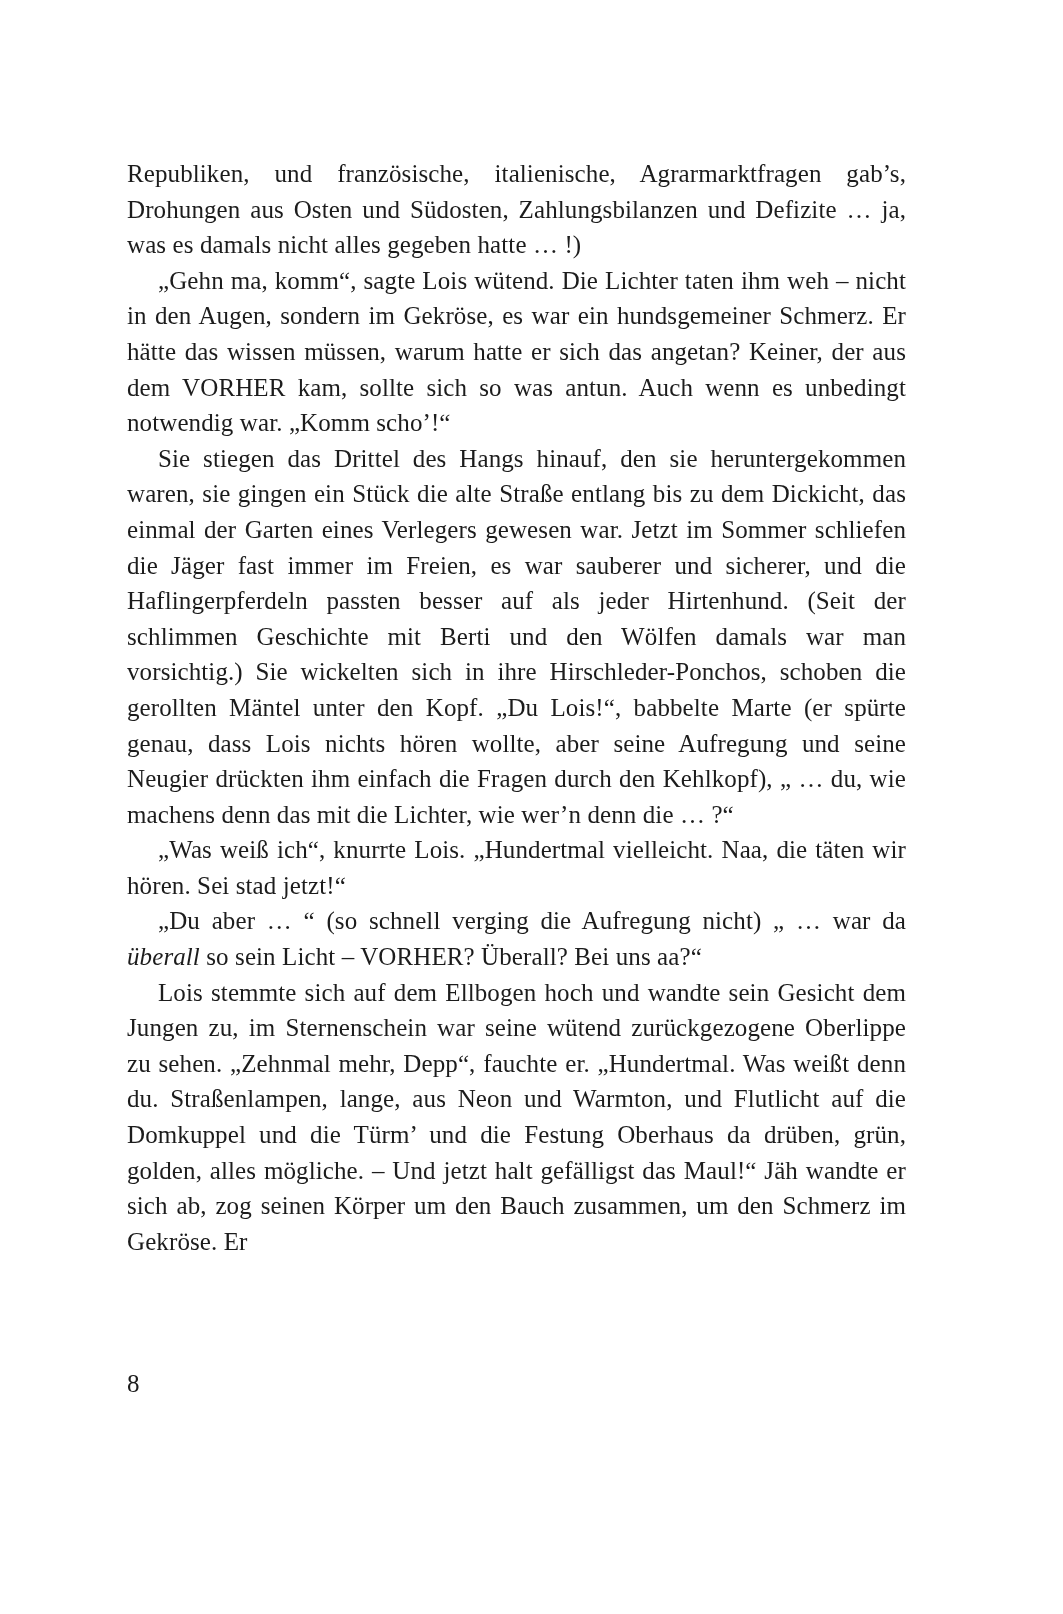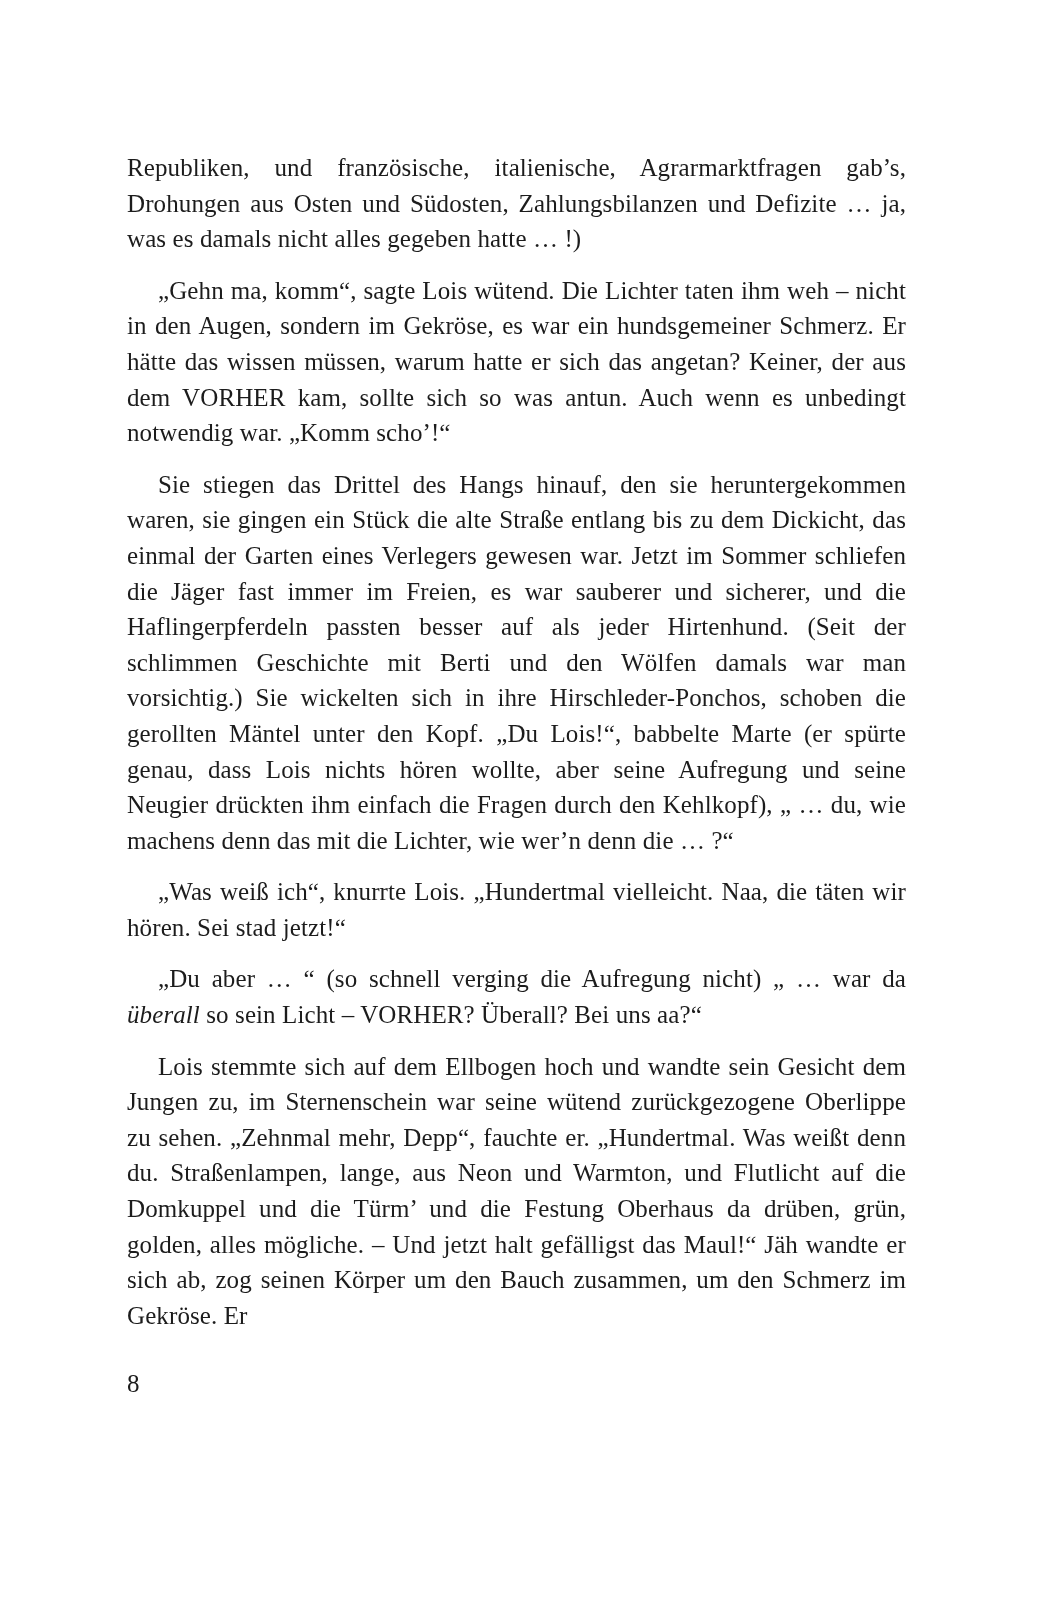--- a/index.html
+++ b/index.html
@@ -12,36 +12,35 @@
     width: 1063px;
     height: 1614px;
     background: #ffffff;
     overflow: hidden;
     font-family: "Liberation Serif", "DejaVu Serif", serif;
     color: #1c1c1c;
   }
   .text-block {
     position: absolute;
     left: 127px;
-    top: 150px;
+    top: 156px;
     width: 779px;
     font-size: 25px;
     line-height: 35.6px;
     text-align: justify;
     hyphens: auto;
     -webkit-hyphens: auto;
     letter-spacing: 0.1px;
   }
   .text-block p {
     margin: 0;
     padding: 0;
   }
   .text-block p.indent {
     text-indent: 31px;
-    margin-top: 16px;
   }
   .text-block em {
   }
   .page-number {
     position: absolute;
     left: 127px;
     top: 1366px;
     font-size: 25px;
     line-height: 35.6px;
     color: #1c1c1c;

